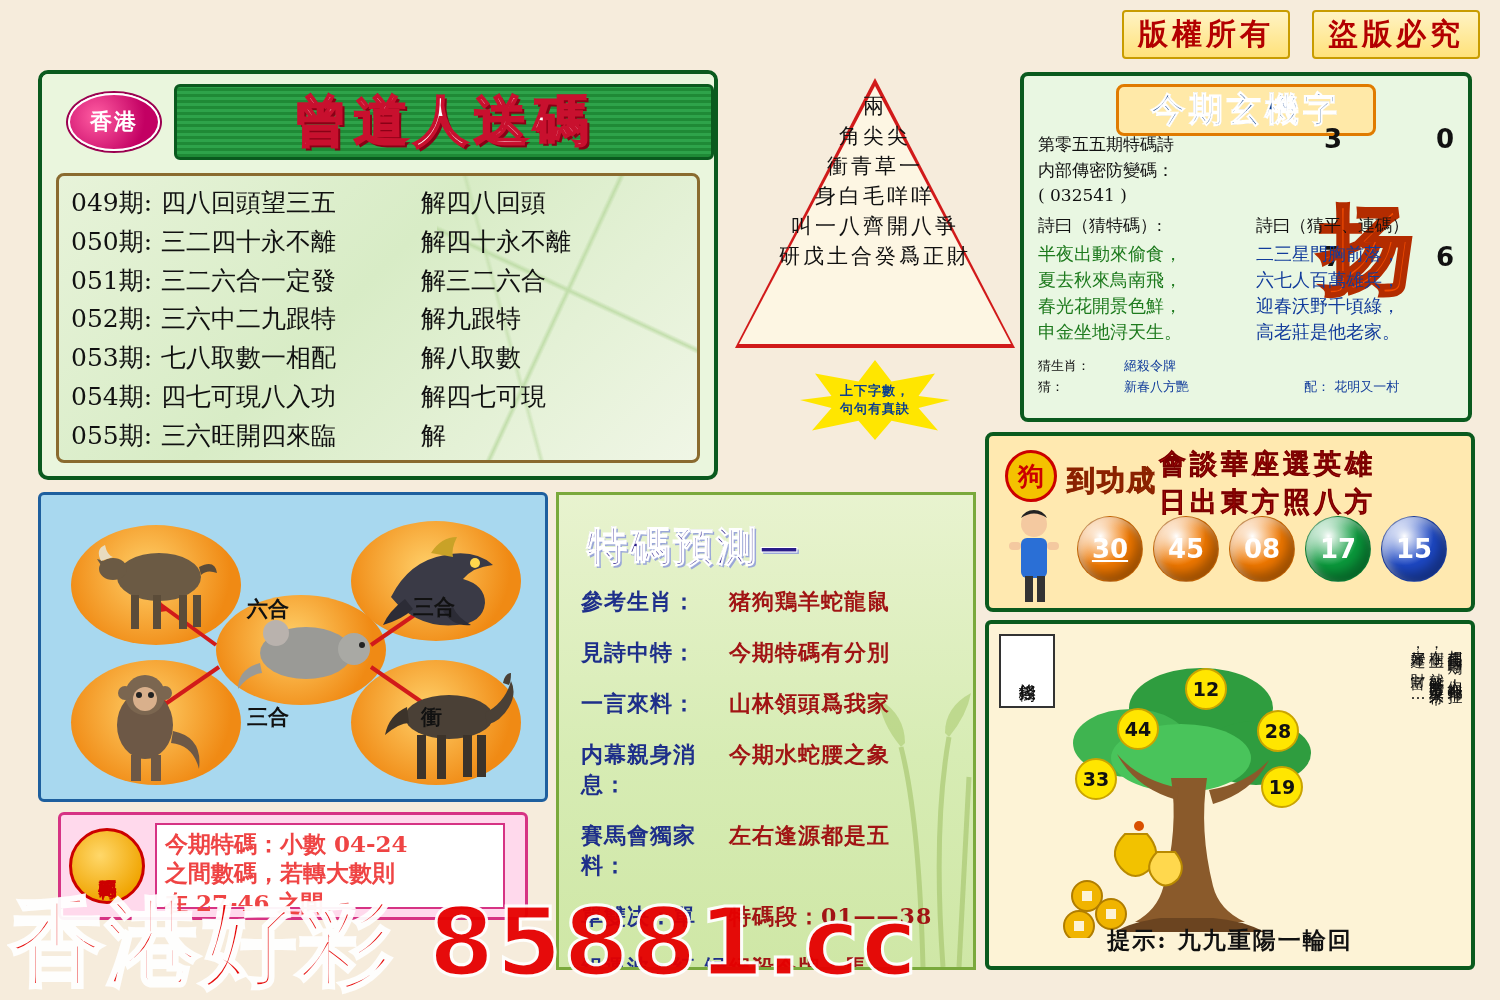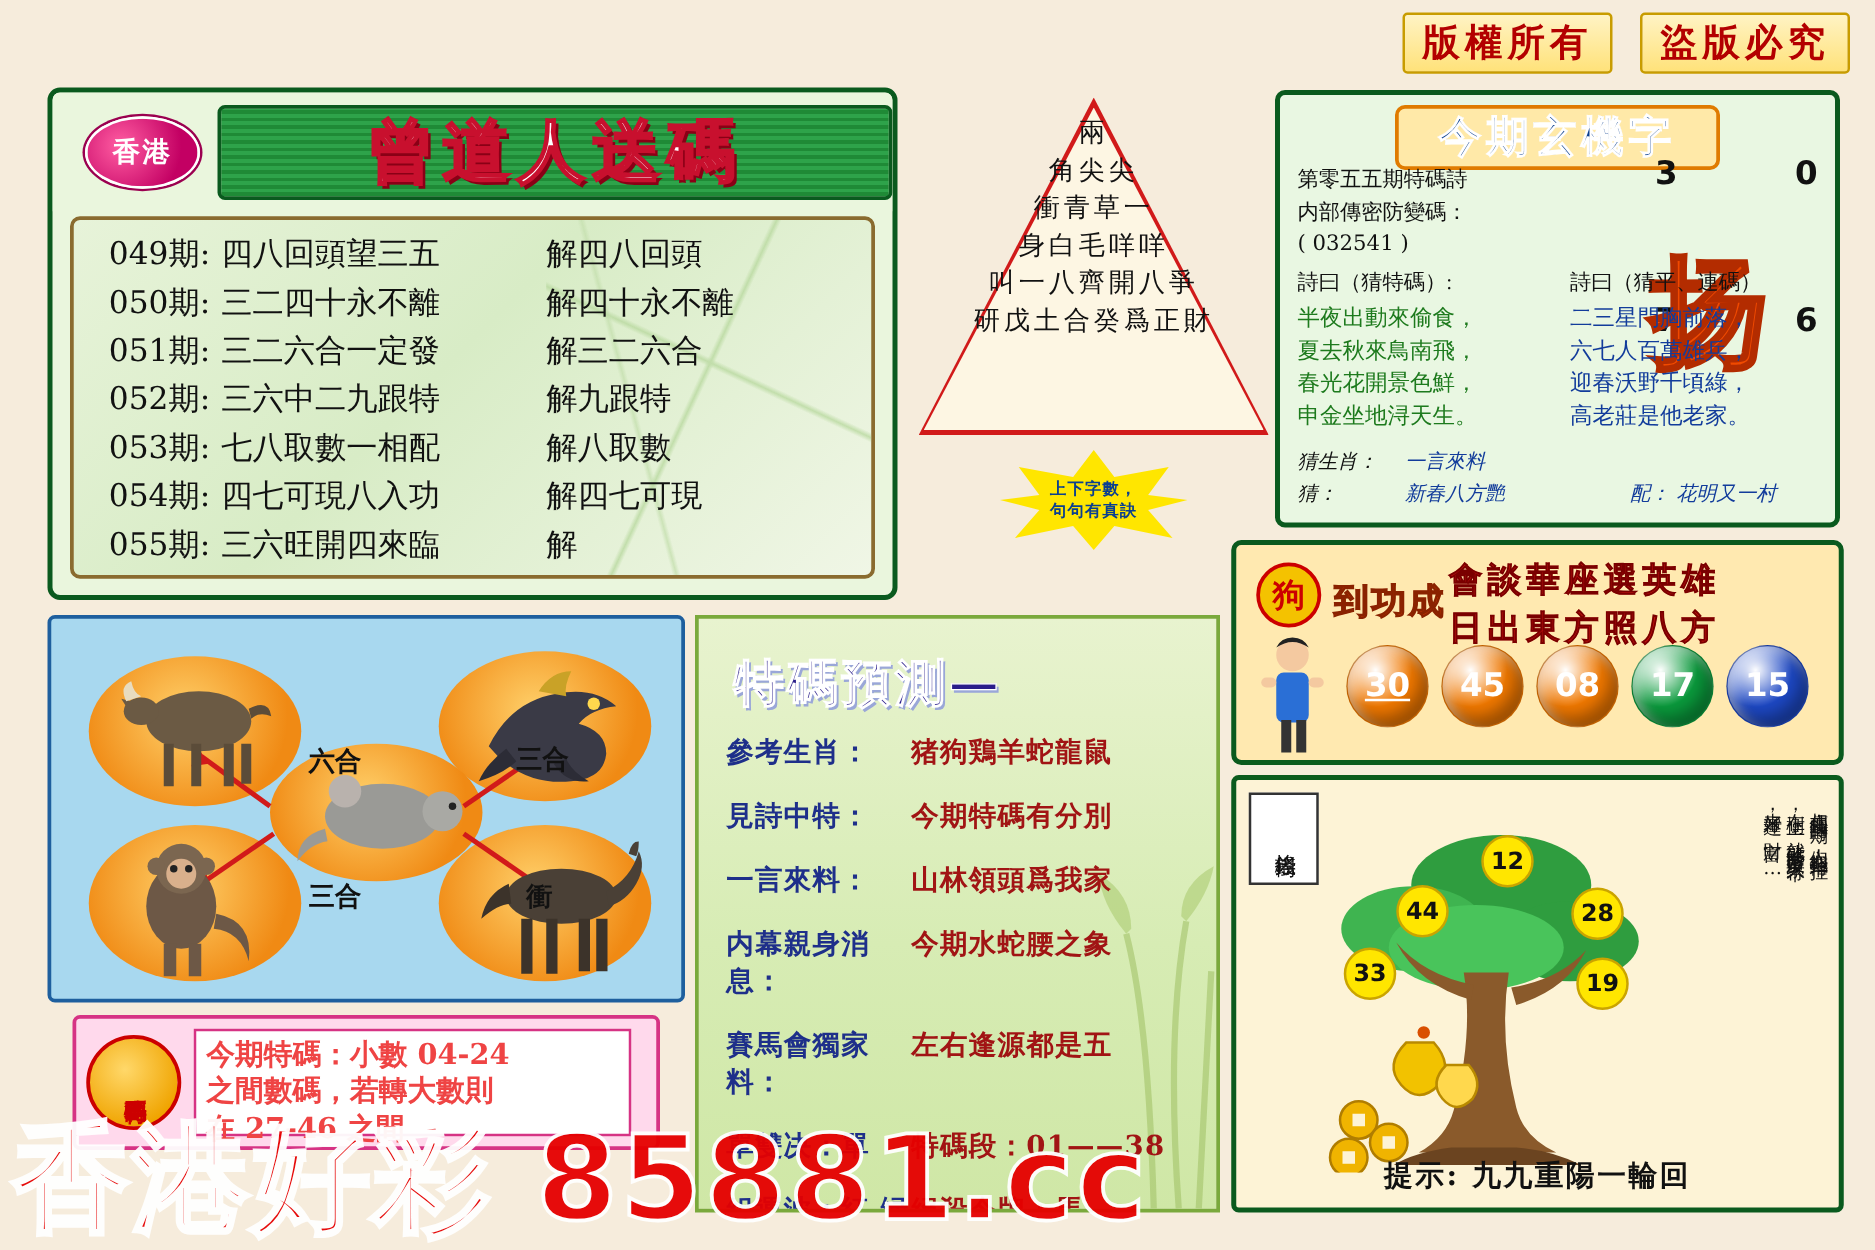--- a/index.html
+++ b/index.html
@@ -63,21 +63,20 @@
     background:
       linear-gradient(115deg,transparent 46%,#b9d9a0 47%,transparent 48%),
       linear-gradient(25deg,transparent 56%,#b9d9a0 57%,transparent 58%),
       linear-gradient(75deg,transparent 30%,#c6e0b0 31%,transparent 32%);
     opacity:.8; pointer-events:none;
   }
   .sc-row {
     display:flex; align-items:baseline; font-size:25px; color:#111;
     line-height:1.55; position:relative; z-index:2; white-space:nowrap;
     font-family:"DejaVu Serif","Liberation Serif",serif;
-    margin-left:16px;
   }
   .sc-issue { width:90px; }
   .sc-text { width:260px; }
   .sc-ans { }
   
   .triangle-box {
     position:absolute; left:735px; top:78px; width:280px; height:270px;
   }
   .tri-border{
     position:absolute; inset:0;
@@ -136,23 +135,22 @@
     position:absolute; left:14px; top:138px; width:430px;
     display:flex; gap:18px;
     font-family:"DejaVu Serif","Liberation Serif",serif;
   }
   .xj-col { width:200px;font-family:Liberation Serif, serif; }
   .xj-col .hd { font-size:17px; color:#111; margin-bottom:4px; }
   .xj-col .ln { font-size:18px; color:#1d7a1d; line-height:1.45; }
   .xj-col .ln.blue { color:#123c9b; }
   .xj-bottom {
     position:absolute; left:14px; top:280px; width:430px;
-    font-size:16px; color:#111; line-height:1.6;
-    font-family:"DejaVu Serif","Liberation Serif",serif;
-    font-style:italic;
+    font-size:13px; color:#111; line-height:1.6;
+    font-family:"DejaVu Serif","Liberation Serif",serif;
   }
   .xj-bottom .r { display:flex; }
   .xj-bottom .lbl { width:86px; }
   .xj-bottom .v1 { width:180px; color:#123c9b; }
   .xj-bottom .v2 { color:#123c9b; }
   
   .panel-balls {
     position:absolute; left:985px; top:432px; width:490px; height:180px;
     background:#ffe9b0; border:4px solid #0a5a1e; border-radius:8px;
   }
@@ -396,21 +394,21 @@
         <div class="ln blue">二三星門胸前落，</div>
         <div class="ln blue">六七人百萬雄兵，</div>
         <div class="ln blue">迎春沃野千頃綠，</div>
         <div class="ln blue">高老莊是他老家。</div>
       </div>
     </div>
 
     <div class="xj-bottom">
       <div class="r">
         <span class="lbl">猜生肖：</span>
-        <span class="v1">一言來料</span>
+        <span class="v1">絕殺令牌</span>
         <span class="v2"></span>
       </div>
       <div class="r">
         <span class="lbl">猜：</span>
         <span class="v1">新春八方艷</span>
         <span class="v2">配： 花明又一村</span>
       </div>
     </div>
   </div>
 

